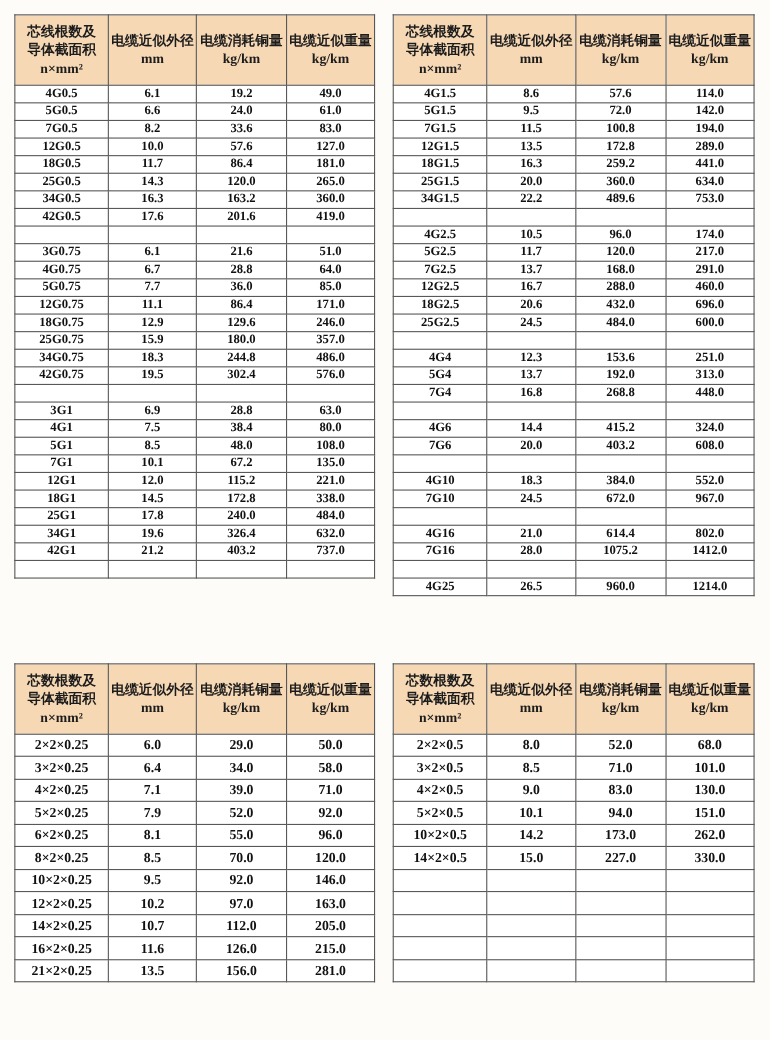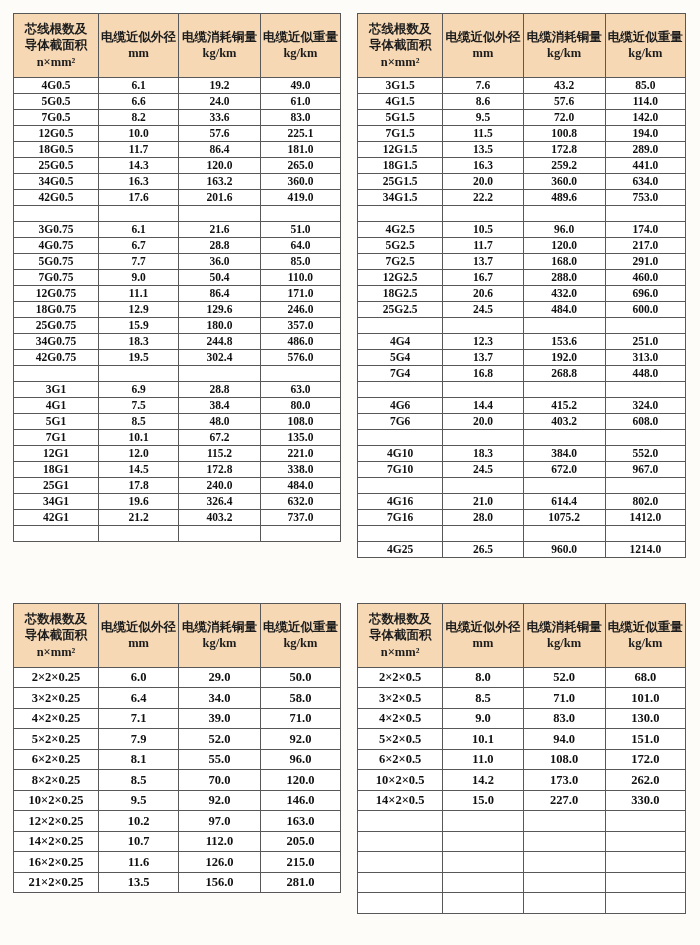--- a/index.html
+++ b/index.html
@@ -92,21 +92,21 @@
         <tr>
           <td>7G0.5</td>
           <td>8.2</td>
           <td>33.6</td>
           <td>83.0</td>
         </tr>
         <tr>
           <td>12G0.5</td>
           <td>10.0</td>
           <td>57.6</td>
-          <td>225.1</td>
+          <td>127.0</td>
         </tr>
         <tr>
           <td>18G0.5</td>
           <td>11.7</td>
           <td>86.4</td>
           <td>181.0</td>
         </tr>
         <tr>
           <td>25G0.5</td>
           <td>14.3</td>
@@ -141,26 +141,20 @@
           <td>4G0.75</td>
           <td>6.7</td>
           <td>28.8</td>
           <td>64.0</td>
         </tr>
         <tr>
           <td>5G0.75</td>
           <td>7.7</td>
           <td>36.0</td>
           <td>85.0</td>
-        </tr>
-        <tr>
-          <td>7G0.75</td>
-          <td>9.0</td>
-          <td>50.4</td>
-          <td>110.0</td>
         </tr>
         <tr>
           <td>12G0.75</td>
           <td>11.1</td>
           <td>86.4</td>
           <td>171.0</td>
         </tr>
         <tr>
           <td>18G0.75</td>
           <td>12.9</td>
@@ -269,26 +263,20 @@
         <th>电缆近似外径
 mm</th>
         <th>电缆消耗铜量
 kg/km</th>
         <th>电缆近似重量
 kg/km</th>
       </tr>
     </thead>
     <tbody>
         <tr>
-          <td>3G1.5</td>
-          <td>7.6</td>
-          <td>43.2</td>
-          <td>85.0</td>
-        </tr>
-        <tr>
           <td>4G1.5</td>
           <td>8.6</td>
           <td>57.6</td>
           <td>114.0</td>
         </tr>
         <tr>
           <td>5G1.5</td>
           <td>9.5</td>
           <td>72.0</td>
           <td>142.0</td>
@@ -587,26 +575,20 @@
           <td>83.0</td>
           <td>130.0</td>
         </tr>
         <tr>
           <td>5×2×0.5</td>
           <td>10.1</td>
           <td>94.0</td>
           <td>151.0</td>
         </tr>
         <tr>
-          <td>6×2×0.5</td>
-          <td>11.0</td>
-          <td>108.0</td>
-          <td>172.0</td>
-        </tr>
-        <tr>
           <td>10×2×0.5</td>
           <td>14.2</td>
           <td>173.0</td>
           <td>262.0</td>
         </tr>
         <tr>
           <td>14×2×0.5</td>
           <td>15.0</td>
           <td>227.0</td>
           <td>330.0</td>

